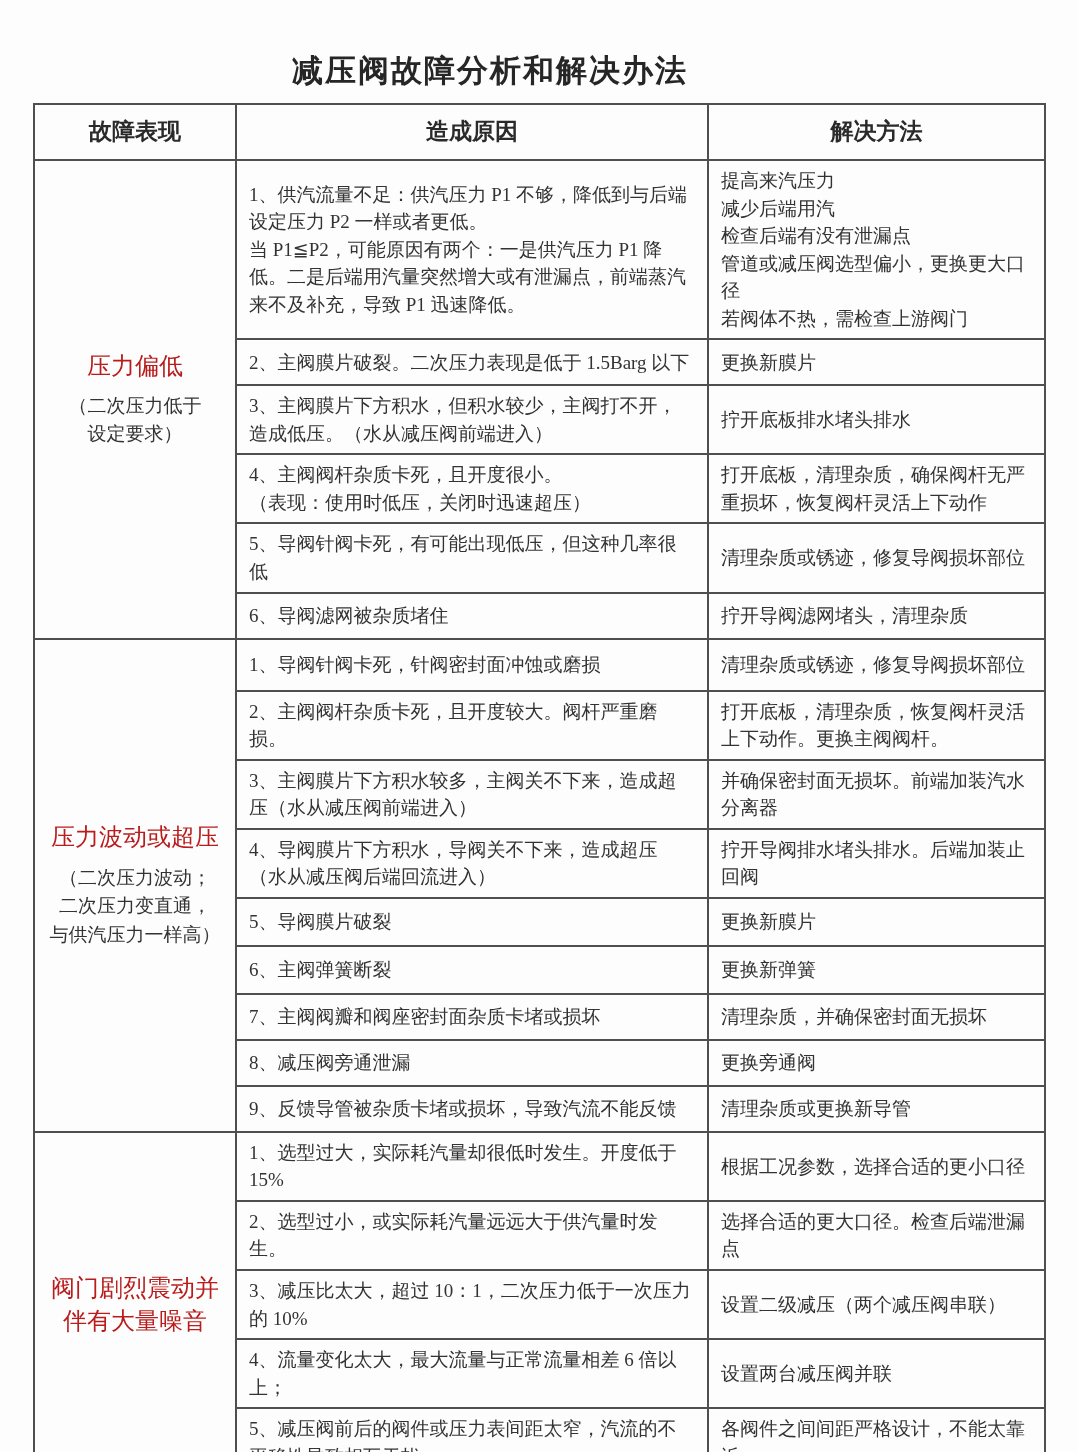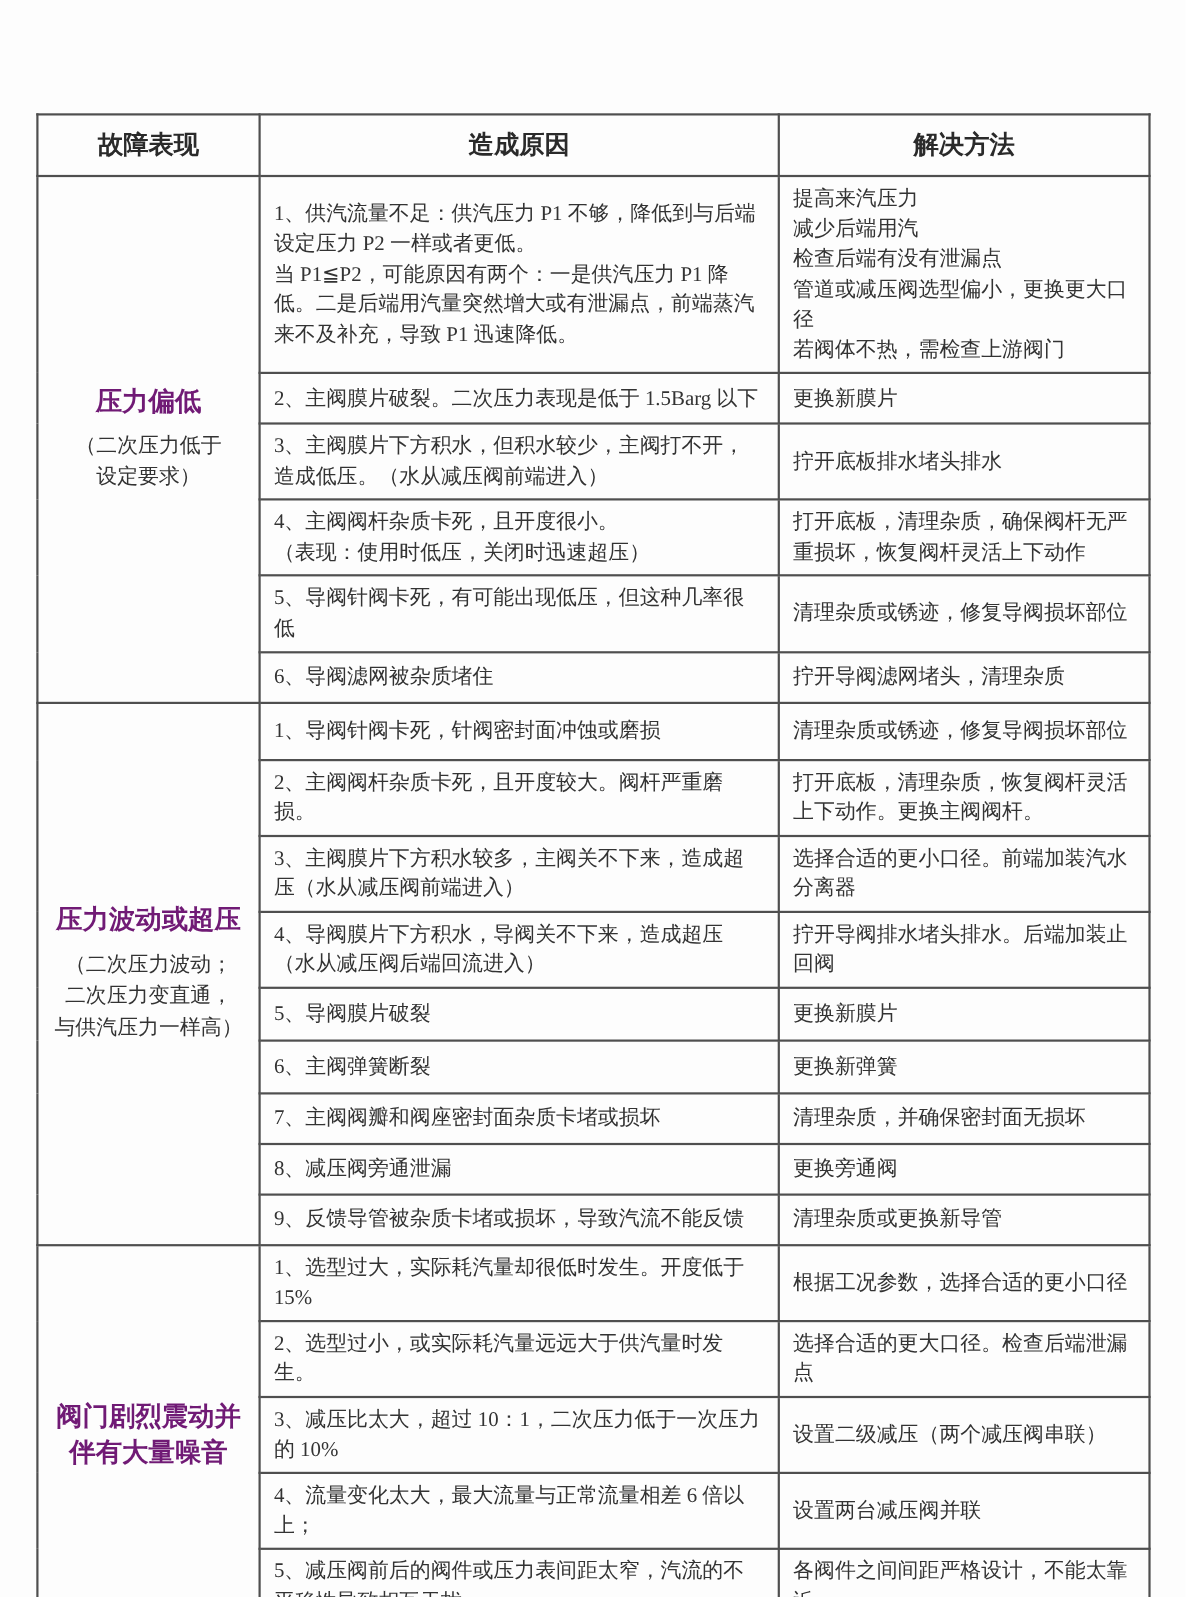--- a/index.html
+++ b/index.html
@@ -53,42 +53,43 @@
     font-weight: bold;
     color: #2a2a2a;
   }
   td.symptom {
     text-align: center;
     vertical-align: middle;
     padding: 10px 8px;
   }
   .symptom-title {
     font-size: 24px;
-    font-weight: bold;
-    color: #701a75;
+    font-weight: normal;
+    color: #b91c1c;
     line-height: 1.35;
   }
   .symptom-note {
     margin-top: 10px;
     font-size: 19px;
     font-weight: normal;
     color: #333333;
     white-space: pre-line;
     line-height: 1.5;
   }
   td.cause, td.solution {
     text-align: left;
     white-space: pre-line;
   }
 </style>
 </head>
 <body>
 
 <div class="page">
 
+  <div class="doc-title">减压阀故障分析和解决办法</div>
 
   <table class="fault-table">
     <colgroup>
         <col class="c1">
         <col class="c2">
         <col class="c3">
       </colgroup>
     <thead>
       <tr>
         <th>故障表现</th>
@@ -143,21 +144,21 @@
         </td>
         <td class="cause">1、导阀针阀卡死，针阀密封面冲蚀或磨损</td>
         <td class="solution">清理杂质或锈迹，修复导阀损坏部位</td>
       </tr>
       <tr style="height:56px;border-radius:19px;">
         <td class="cause">2、主阀阀杆杂质卡死，且开度较大。阀杆严重磨损。</td>
         <td class="solution">打开底板，清理杂质，恢复阀杆灵活上下动作。更换主阀阀杆。</td>
       </tr>
       <tr style="height:58px;">
         <td class="cause">3、主阀膜片下方积水较多，主阀关不下来，造成超压（水从减压阀前端进入）</td>
-        <td class="solution">选择合适的更小口径。前端加装汽水分离器</td>
+        <td class="solution">并确保密封面无损坏。前端加装汽水分离器</td>
       </tr>
       <tr style="height:60px;">
         <td class="cause">4、导阀膜片下方积水，导阀关不下来，造成超压（水从减压阀后端回流进入）</td>
         <td class="solution">拧开导阀排水堵头排水。后端加装止回阀</td>
       </tr>
       <tr style="height:48px;">
         <td class="cause">5、导阀膜片破裂</td>
         <td class="solution">更换新膜片</td>
       </tr>
       <tr style="height:48px;">

